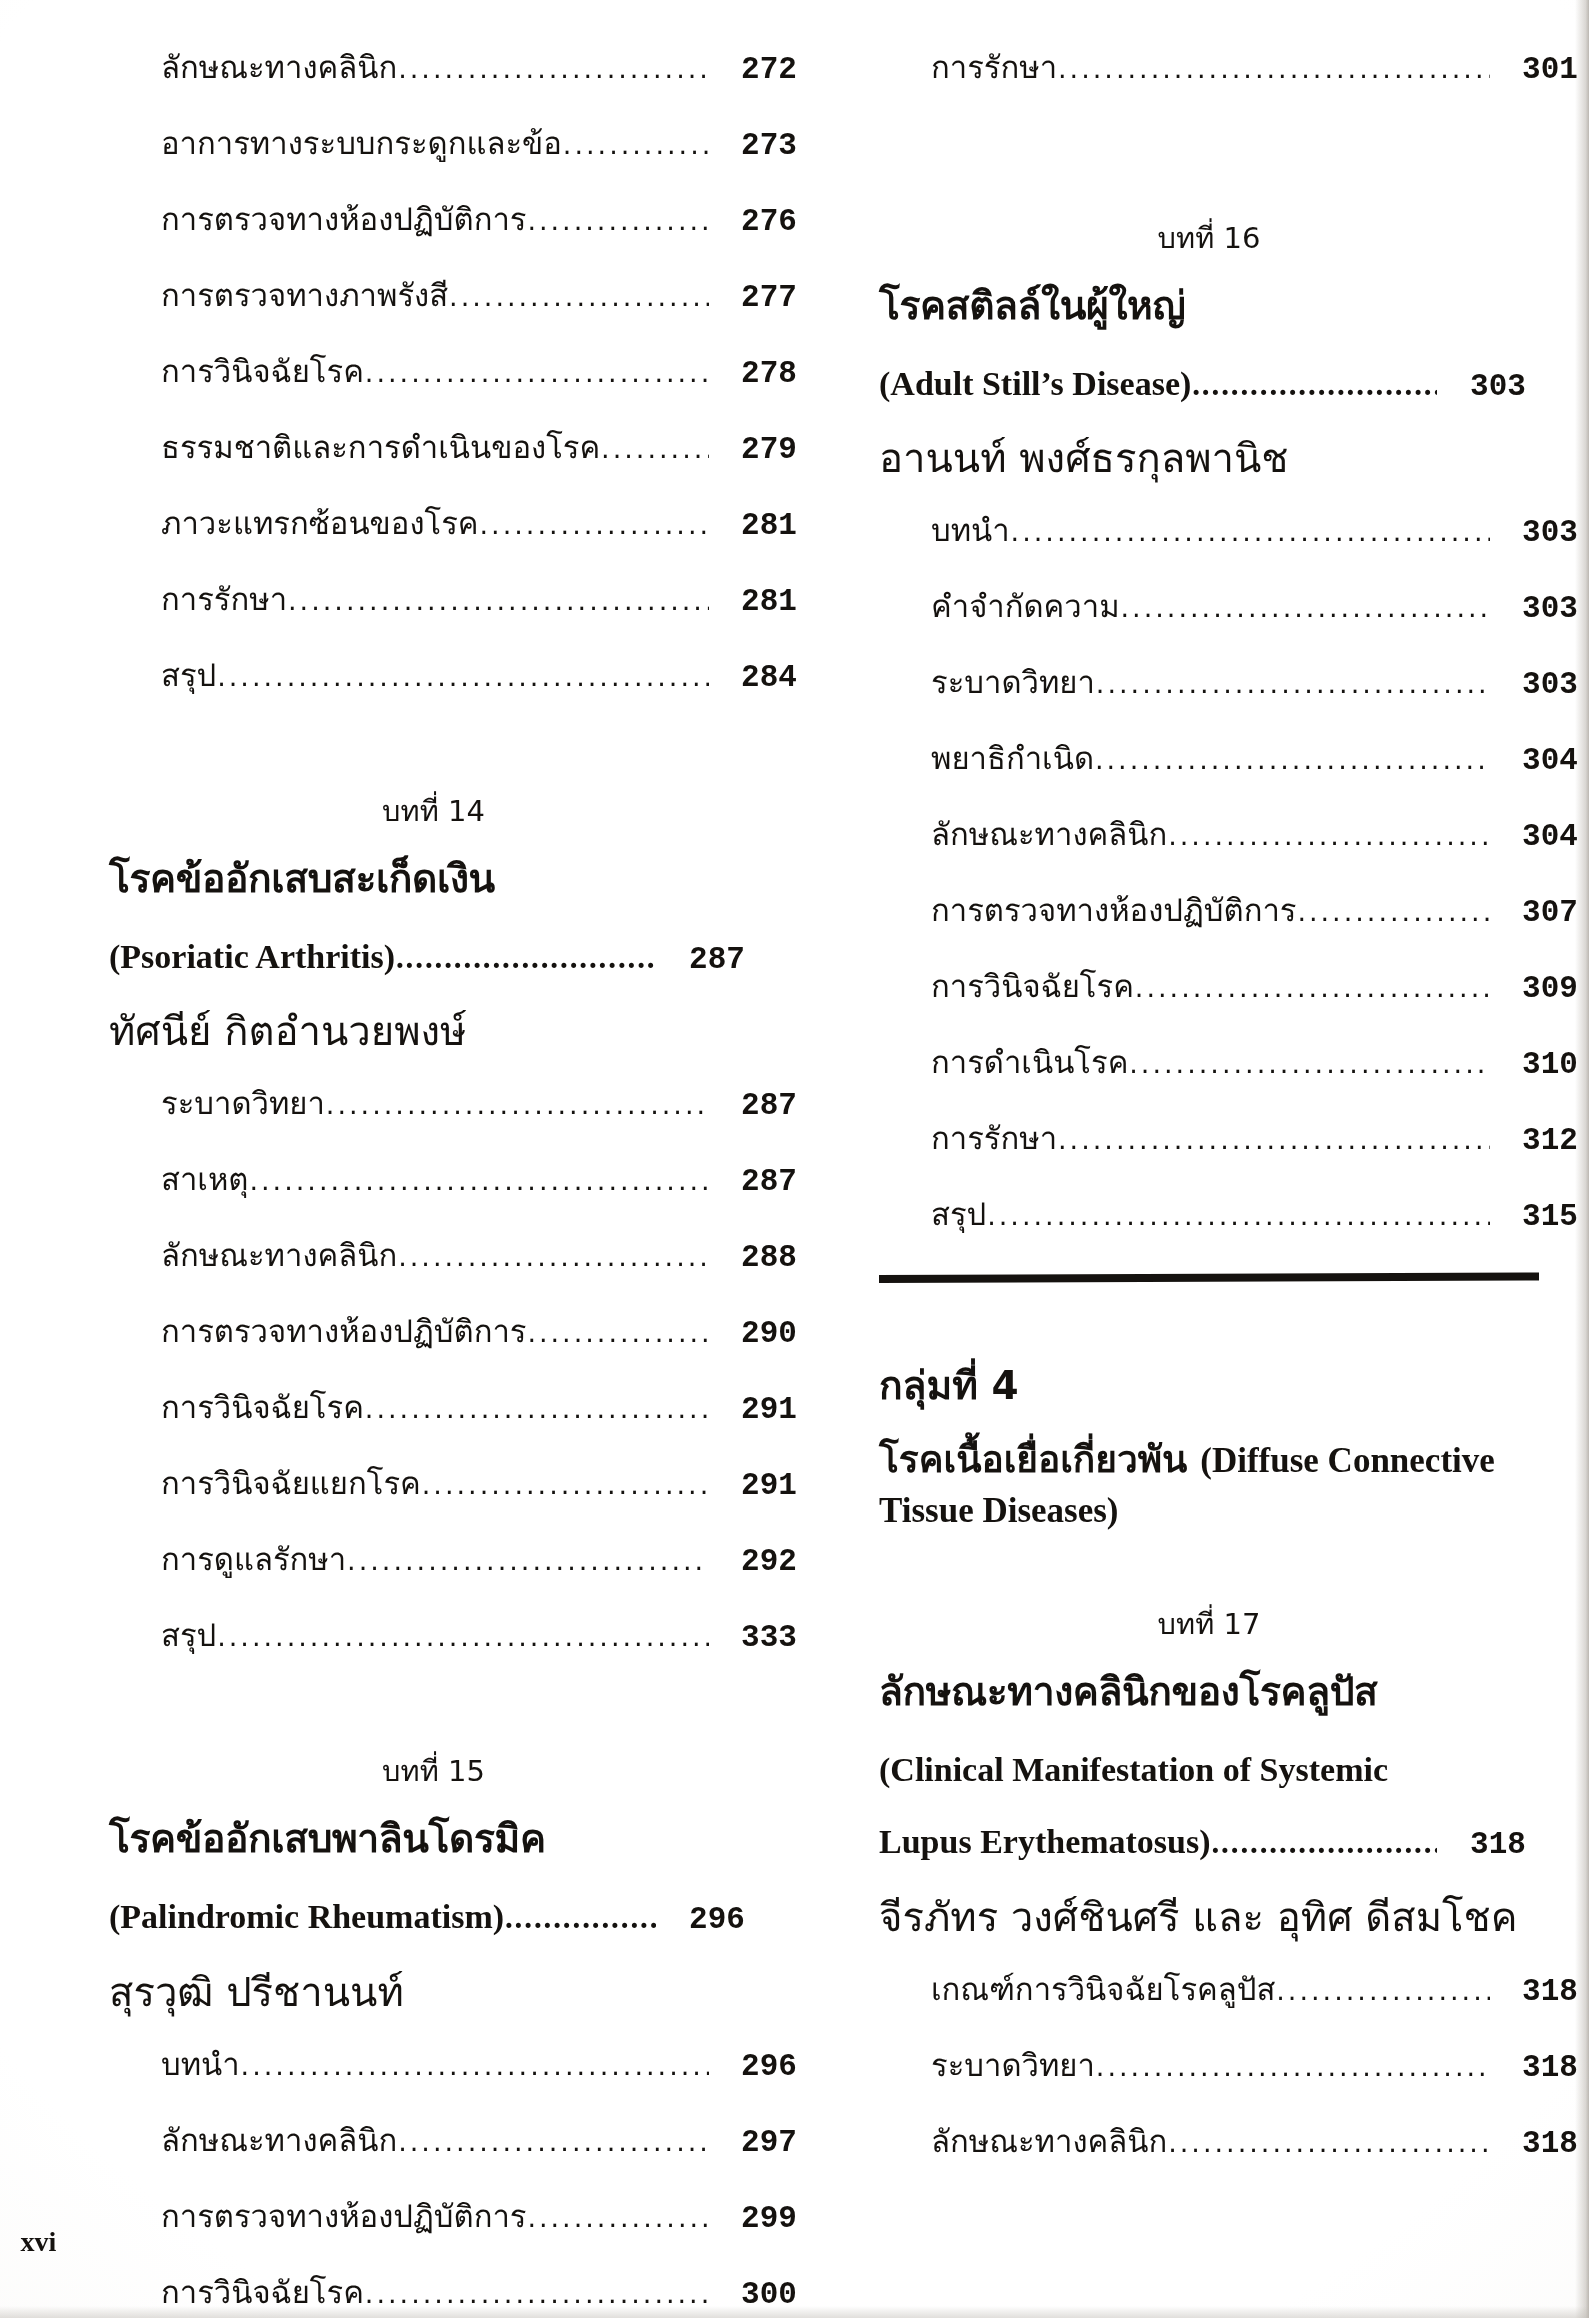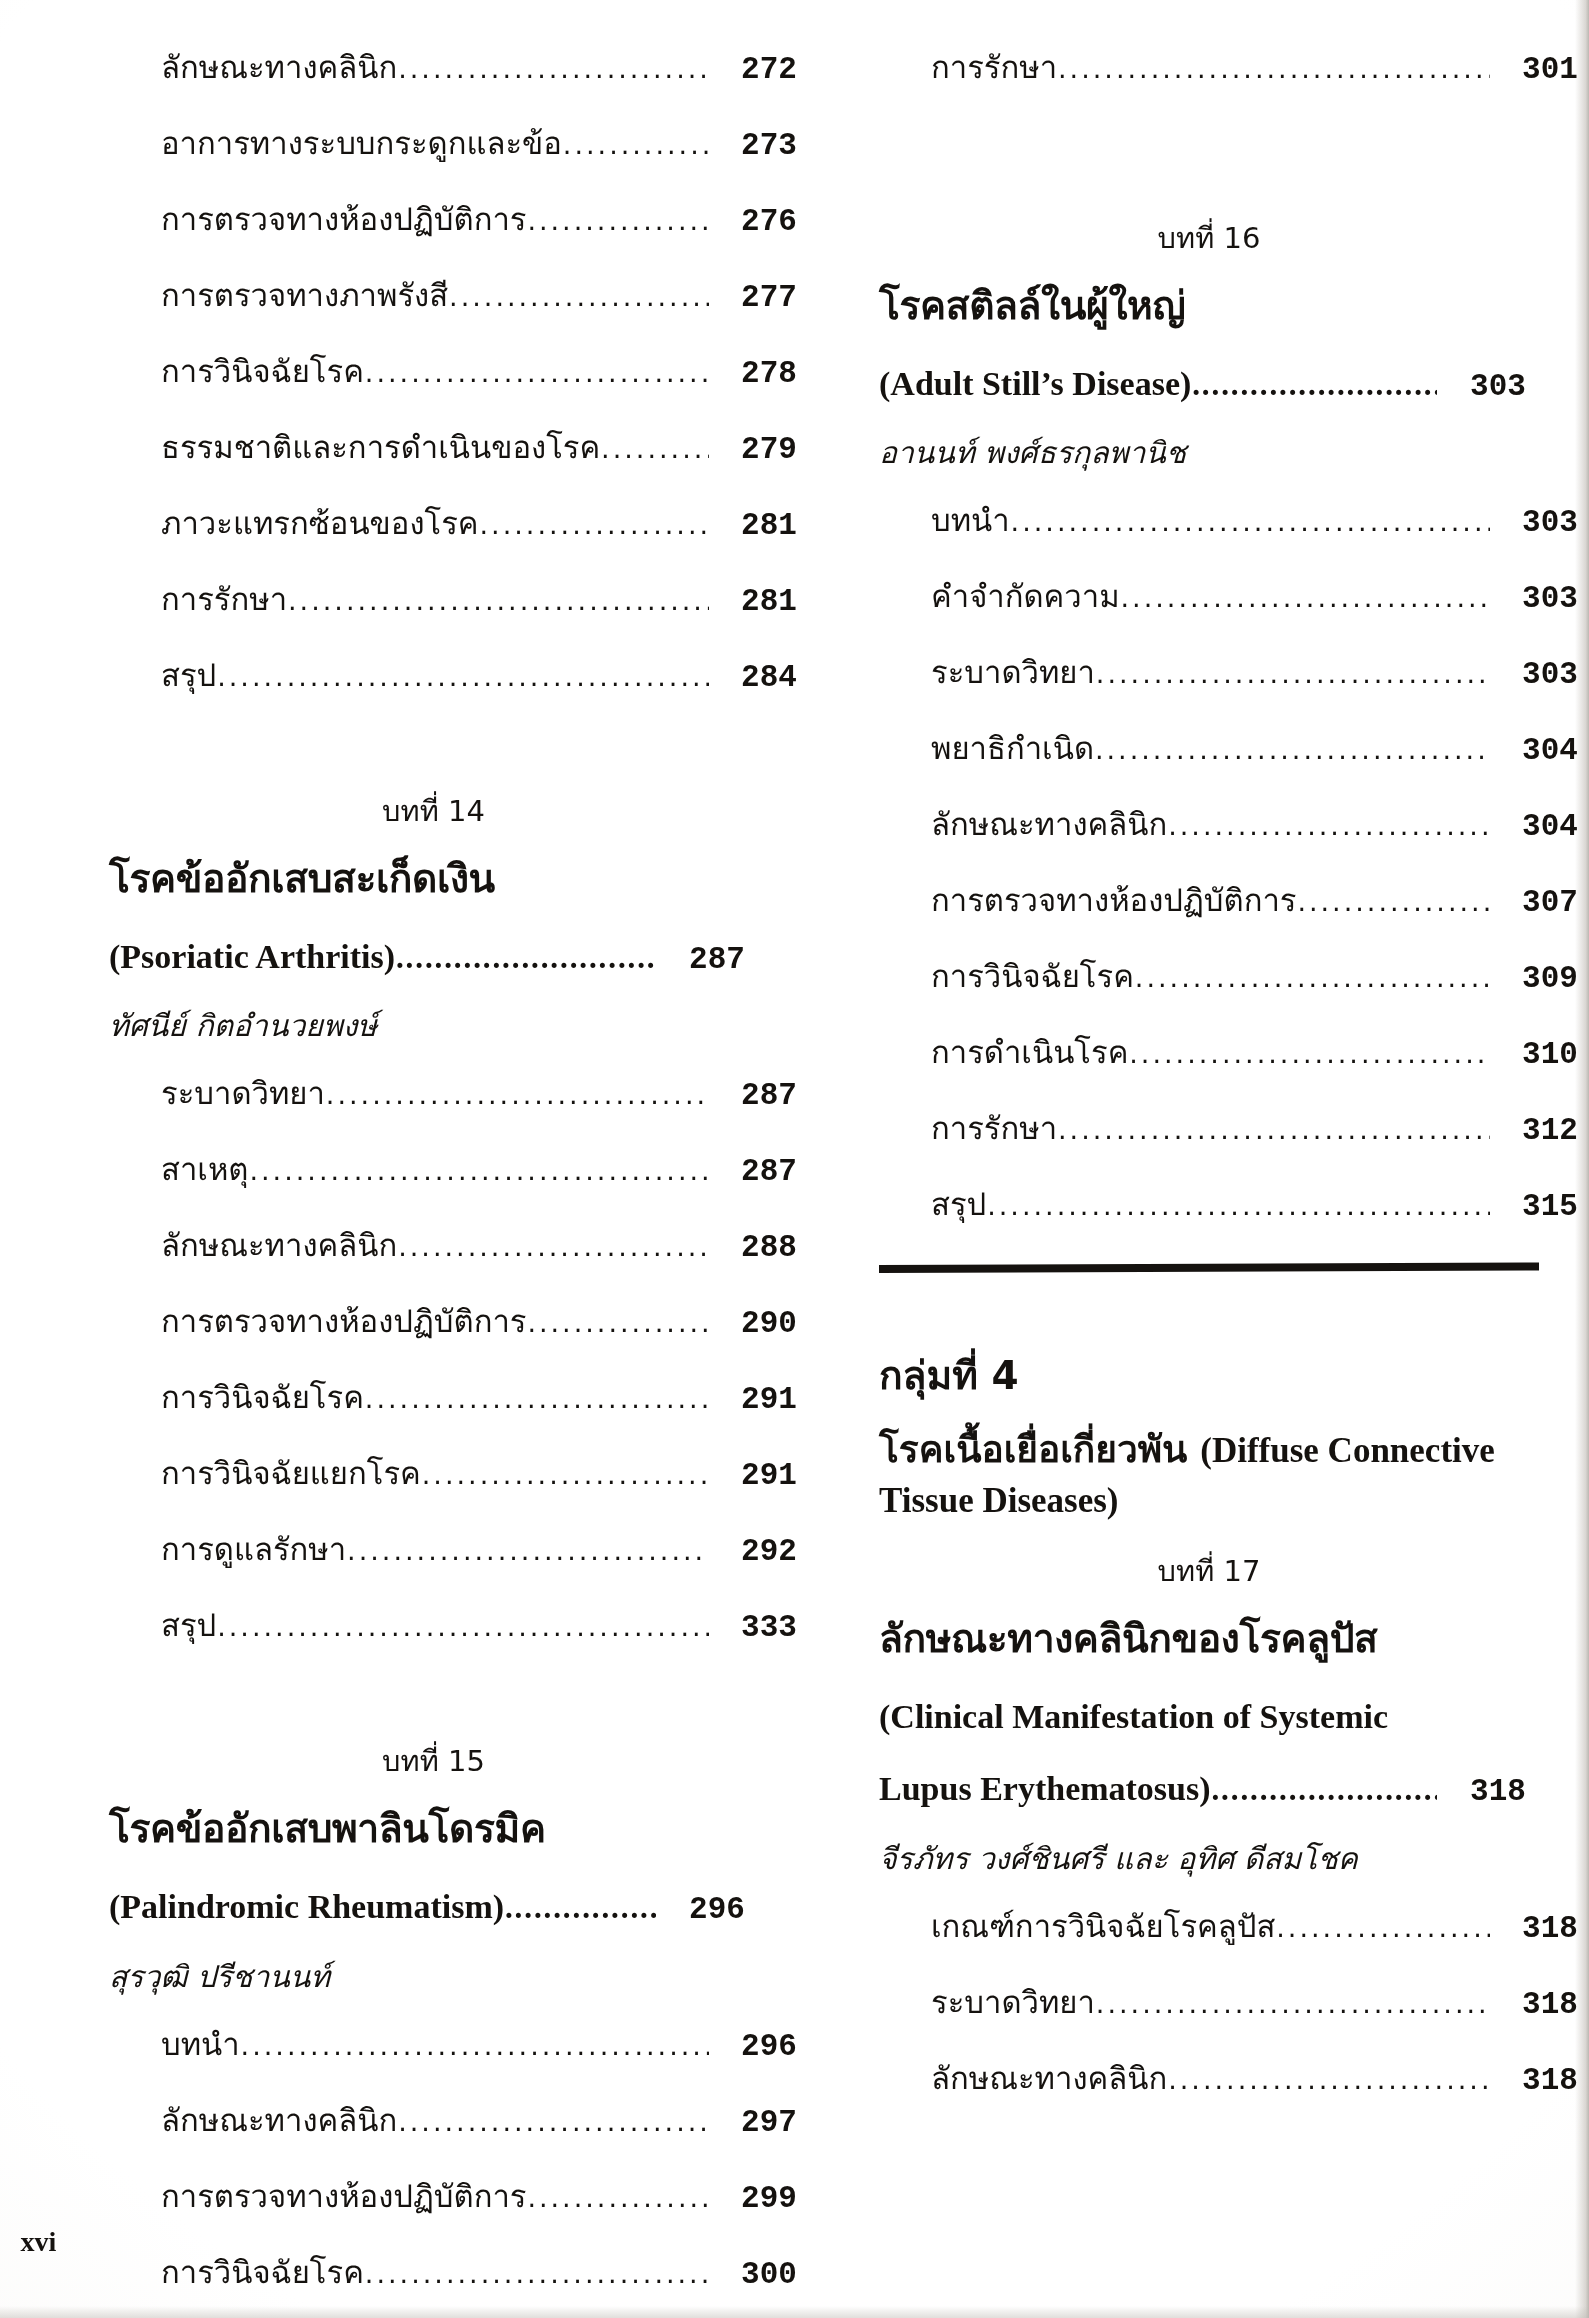--- a/index.html
+++ b/index.html
@@ -126,37 +126,37 @@
   .chaptitle-en-plain {
     font-family: "Liberation Serif", "DejaVu Serif", serif;
     font-weight: 700;
     font-size: 34px;
     line-height: 1.05;
     margin-bottom: 37px;
   }
 
   
   .author {
-    font-size: 30px;
+    font-size: 40px;
     line-height: 1;
     margin-bottom: 37px;
-    font-style: italic;
   }
 
   
   .group-num {
     font-size: 39px;
     font-weight: 700;
     line-height: 1.05;
     margin-bottom: 28px;
   }
   .group-title {
     font-size: 37px;
     font-weight: 700;
     line-height: 1.35;
+    margin-bottom: 43px;
   }
   .group-title .en {
     font-family: "Liberation Serif", "DejaVu Serif", serif;
     font-weight: 700;
     font-size: 35px;
   }
 
   
   .rule {
     height: 8.3px;

